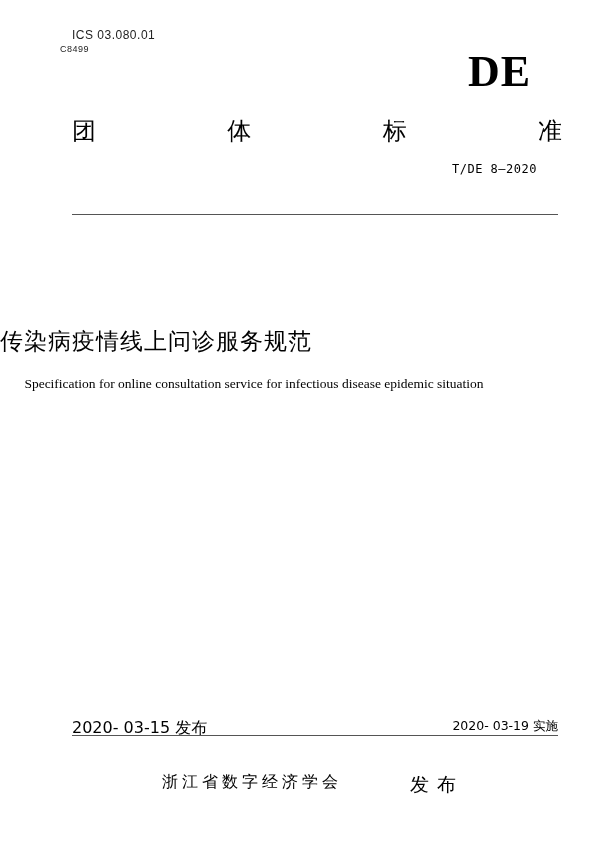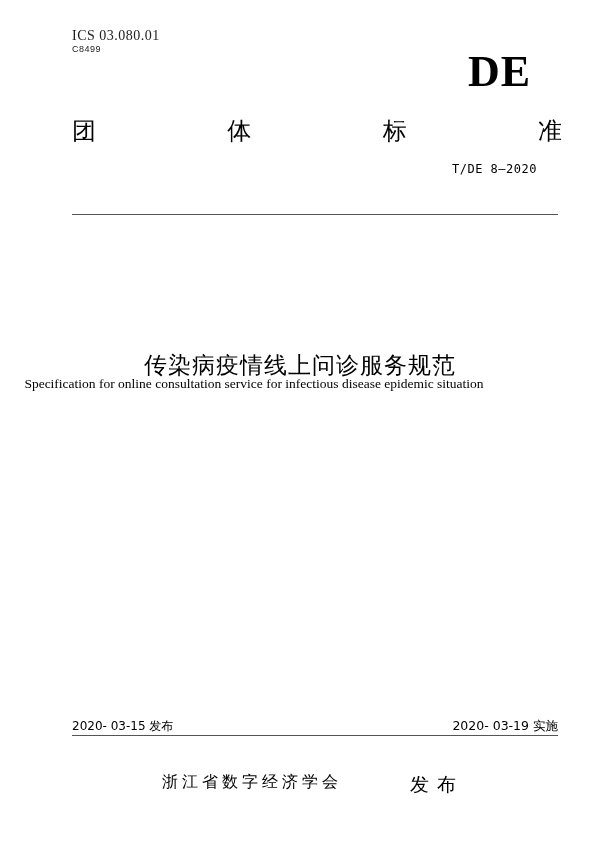--- a/index.html
+++ b/index.html
@@ -5,25 +5,25 @@
     * { margin: 0; padding: 0; box-sizing: border-box; }
     html, body {
       width: 600px; height: 850px; background: #ffffff;
       overflow: hidden;
     }
     body { position: relative; font-family: "DejaVu Sans", sans-serif; color: #000; }
     .abs { position: absolute; white-space: nowrap; }
 
     .ics {
       left: 72px; top: 28px;
-      font-family: Liberation Serif, serif;
-      font-size: 14px; letter-spacing: 0.5px; color: #222;
+      font-family: Liberation Sans, sans-serif;
+      font-size: 12px; letter-spacing: 0.5px; color: #222;
     }
     .ccs {
-      left: 72px; top: 44px;
+      left: 60px; top: 44px;
       font-family: "Liberation Sans", sans-serif;
       font-size: 9px; letter-spacing: 0.5px; color: #222;
     }
     .logo {
       left: 458px; top: 50px;
       font-family: "Liberation Serif", serif;
       font-weight: bold; font-size: 44px; line-height: 1;
       letter-spacing: 1px;
       margin-left: 10px;
     }
@@ -37,31 +37,31 @@
       font-family: "DejaVu Sans Mono", monospace;
       font-size: 12px; letter-spacing: 0.5px;
     }
     .hr {
       position: absolute; left: 72px; width: 486px; height: 1px; background: #555;
     }
     .hr-top { top: 214px; }
     .hr-bottom { top: 735px; }
 
     .title-cn {
-      left: 0; top: 326px; width: 600px; text-align: center;
-      font-size: 23px; letter-spacing: 1px; margin-top: 24px;
+      left: 0; top: 326px; width: 600px; text-align: left;
+      font-size: 23px; letter-spacing: 1px;
     }
     .title-en {
       left: 0; top: 376px; width: 508px; text-align: center;
       font-family: "Liberation Serif", serif;
       font-size: 13.5px;
     }
     .pub-date {
       left: 72px; top: 718px;
-      font-size: 12px;
+      font-size: 16px;
     }
     .impl-date {
       right: 42px; top: 718px;
       font-size: 12.5px;
     }
     .publisher {
       left: 162px; top: 772px;
       font-size: 16px; letter-spacing: 4px;
     }
     .publish-label {

